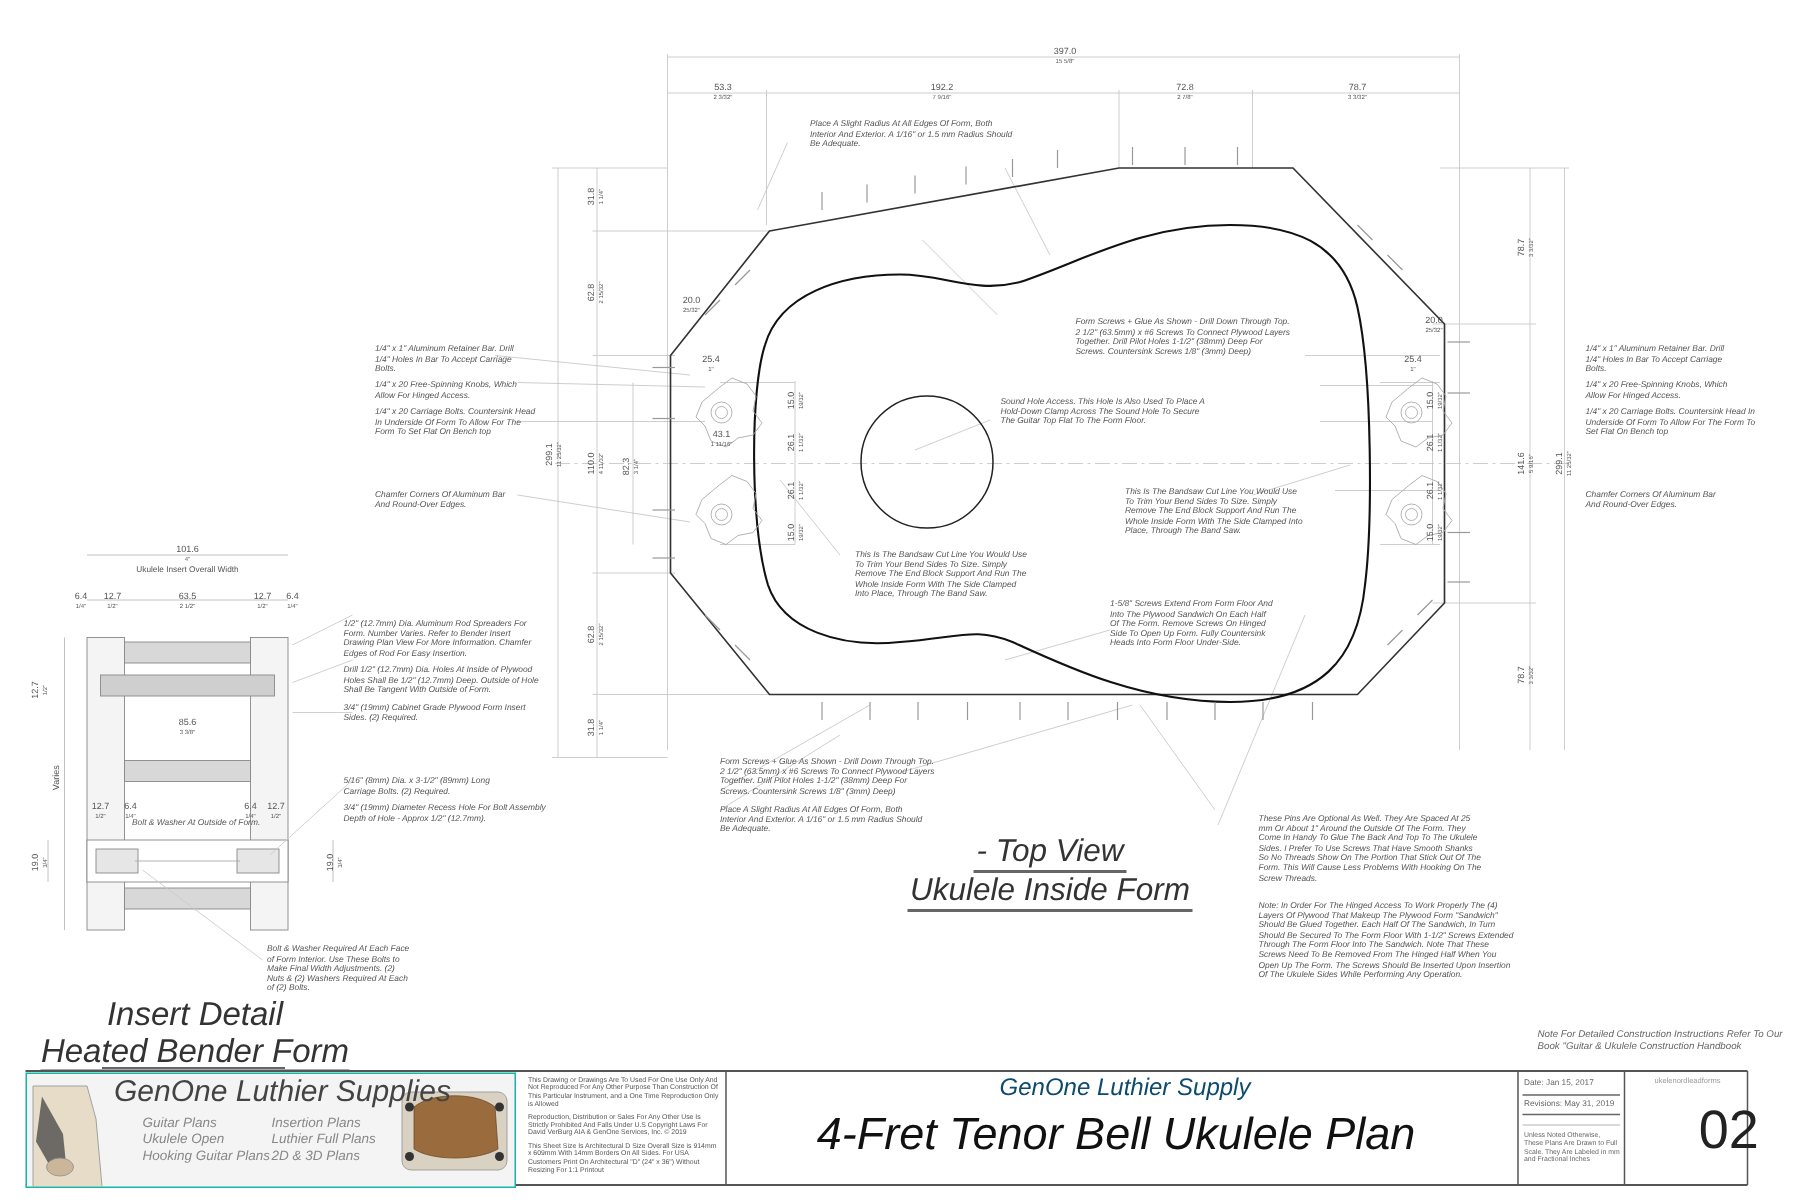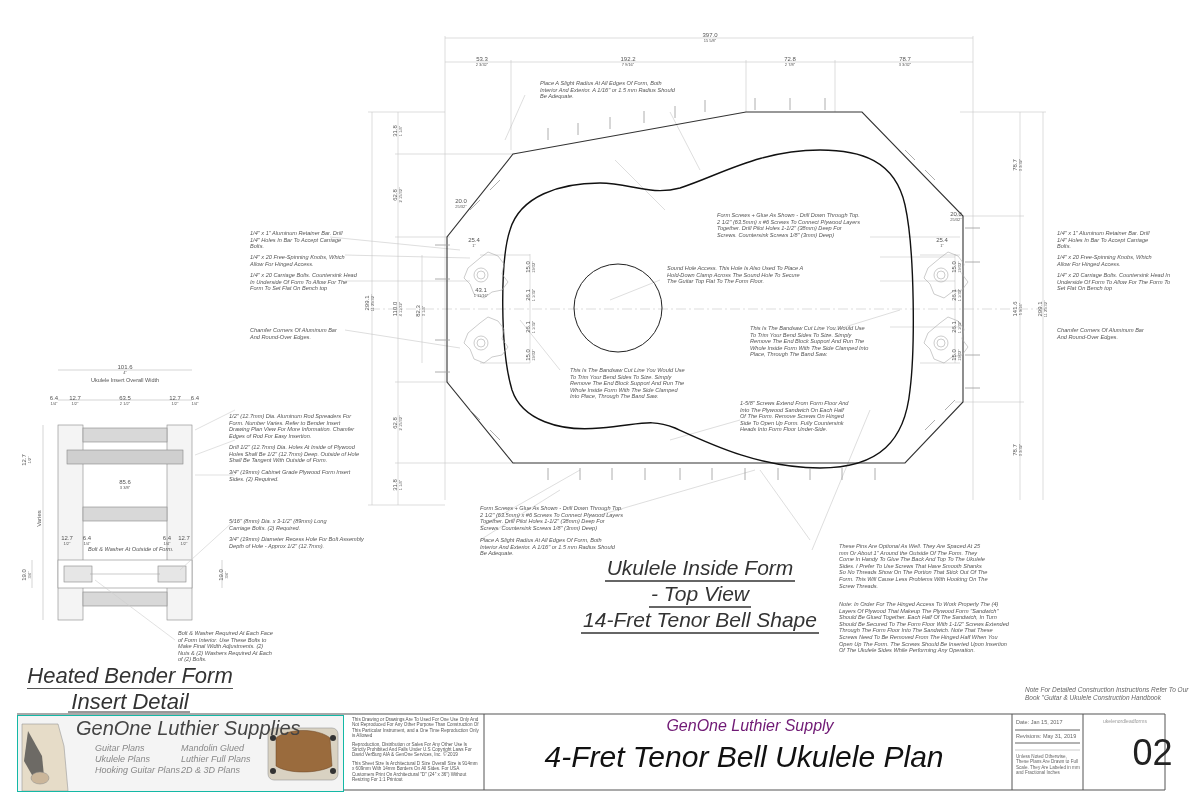--- a/index.html
+++ b/index.html
@@ -13,21 +13,21 @@
   .vdim .frac { font-size:4px; display:block; }
   .title-main { position:absolute; font-style:italic; font-size:21px; color:#333; text-align:center; line-height:24px; }
   .title-main span { display:inline-block; border-bottom:2px solid #666; padding:0 2px; }
   .detail-title { position:absolute; font-style:italic; font-size:22px; color:#333; text-align:center; line-height:25px; }
   .detail-title span { display:inline-block; }
   .tb-logo { position:absolute; left:17px; top:715px; width:325px; height:75px; border:1px solid #14b8a6; background:#f4f4f4; overflow:hidden; }
   .logo-name { position:absolute; left:58px; top:1px; font-style:italic; font-size:20px; color:#444; white-space:nowrap; }
   .logo-cat { position:absolute; font-style:italic; font-size:9px; color:#888; line-height:11px; }
   .legal { position:absolute; left:352px; top:717px; width:128px; font-size:4.6px; line-height:5.4px; color:#555; }
   .legal p { margin:0 0 3px 0; }
-  .tb-company { position:absolute; left:540px; top:717px; width:420px; text-align:center; font-style:italic; font-size:16px; color:#701a75; }
+  .tb-company { position:absolute; left:540px; top:717px; width:420px; text-align:center; font-style:italic; font-size:16px; color:#0c4a6e; }
   .tb-plan { position:absolute; left:484px; top:740px; width:520px; text-align:center; font-style:italic; font-size:30px; color:#111; }
   .tb-small { position:absolute; font-size:5.5px; color:#666; }
   .sheet-no { position:absolute; left:1115px; top:732px; width:75px; text-align:center; font-size:36px; color:#222; }
   .book-note { position:absolute; left:1025px; top:686px; width:175px; font-style:italic; font-size:6.5px; line-height:7.8px; color:#666; }
 </style>
 </head>
 <body>
 
 <svg class="drawing" width="1200" height="800" viewBox="0 0 1200 800">
   <g stroke="#c8c8c8" stroke-width="0.6" fill="none">
@@ -297,23 +297,22 @@
 <div class="note" style="left:250px;top:254px;width:95px;">1/4" x 20 Free-Spinning Knobs, Which Allow For Hinged Access.</div>
 <div class="note" style="left:250px;top:272px;width:110px;">1/4" x 20 Carriage Bolts. Countersink Head In Underside Of Form To Allow For The Form To Set Flat On Bench top</div>
 <div class="note" style="left:250px;top:327px;width:95px;">Chamfer Corners Of Aluminum Bar And Round-Over Edges.</div>
 
 <div class="note" style="left:1057px;top:230px;width:95px;">1/4" x 1" Aluminum Retainer Bar. Drill 1/4" Holes In Bar To Accept Carriage Bolts.</div>
 <div class="note" style="left:1057px;top:254px;width:95px;">1/4" x 20 Free-Spinning Knobs, Which Allow For Hinged Access.</div>
 <div class="note" style="left:1057px;top:272px;width:115px;">1/4" x 20 Carriage Bolts. Countersink Head In Underside Of Form To Allow For The Form To Set Flat On Bench top</div>
 <div class="note" style="left:1057px;top:327px;width:95px;">Chamfer Corners Of Aluminum Bar And Round-Over Edges.</div>
 
 <div class="title-main" style="left:560px;top:556px;width:280px;">
+  <div><span>- Top View</span></div>
   <div><span>Ukulele Inside Form</span></div>
-  <div><span>- Top View</span></div>
-  <div><span>14-Fret Tenor  Bell Shape</span></div>
 </div>
 
 <div class="dim" style="left:105px;top:364px;width:40px;">
   <span>101.6</span><span class="frac">4"</span>
 </div>
 <div class="dim" style="left:65px;top:377px;width:120px;font-style:normal;font-size:5.5px;">Ukulele Insert Overall Width</div>
 <div class="dim" style="left:45px;top:395px;width:18px;">
   <span>6.4</span><span class="frac">1/4"</span>
 </div>
 <div class="dim" style="left:66px;top:395px;width:18px;">
@@ -356,46 +355,46 @@
 
 <div class="note" style="left:229px;top:413px;width:130px;">1/2" (12.7mm) Dia. Aluminum Rod Spreaders For Form. Number Varies. Refer to Bender Insert Drawing Plan View For More Information. Chamfer Edges of Rod For Easy Insertion.</div>
 <div class="note" style="left:229px;top:444px;width:135px;">Drill 1/2" (12.7mm) Dia. Holes At Inside of Plywood Holes Shall Be 1/2" (12.7mm) Deep. Outside of Hole Shall Be Tangent With Outside of Form.</div>
 <div class="note" style="left:229px;top:469px;width:125px;">3/4" (19mm) Cabinet Grade Plywood Form Insert Sides. (2) Required.</div>
 <div class="note" style="left:229px;top:518px;width:120px;">5/16" (8mm) Dia. x 3-1/2" (89mm) Long Carriage Bolts. (2) Required.</div>
 <div class="note" style="left:229px;top:536px;width:135px;">3/4" (19mm) Diameter Recess Hole For Bolt Assembly Depth of Hole - Approx 1/2" (12.7mm).</div>
 <div class="note" style="left:88px;top:546px;width:100px;">Bolt &amp; Washer At Outside of Form.</div>
 <div class="note" style="left:178px;top:630px;width:95px;">Bolt &amp; Washer Required At Each Face of Form Interior. Use These Bolts to Make Final Width Adjustments. (2) Nuts &amp; (2) Washers Required At Each of (2) Bolts.</div>
 
 <div class="detail-title" style="left:15px;top:663px;width:230px;">
+  <div><span>Insert Detail</span></div>
   <div style="border-bottom:1.5px solid #555;display:inline-block;"><span>Heated Bender Form</span></div>
-  <div><span>Insert Detail</span></div>
 </div>
 
 <div class="book-note">Note For Detailed Construction Instructions Refer To Our Book "Guitar &amp; Ukulele Construction Handbook</div>
 
 <div class="tb-logo">
   <svg width="325" height="75" style="position:absolute;left:0;top:0;">
     <path d="M4,8 L40,8 L46,30 L50,75 L4,75 Z" fill="#e6dcc8" stroke="#999" stroke-width="0.6"></path>
     <path d="M10,15 L24,40 L26,60 L18,66 L6,45 Z" fill="#444" opacity="0.75"></path>
     <ellipse cx="22" cy="62" rx="9" ry="6" fill="#cbb69a" stroke="#888" stroke-width="0.5"></ellipse>
     <rect x="250" y="12" width="70" height="52" rx="6" fill="#d9d2c2" stroke="#999" stroke-width="0.6"></rect>
     <path d="M258,22 C270,12 300,12 312,22 L314,50 C300,58 270,58 258,50 Z" fill="#9a6b3d" stroke="#6b4524" stroke-width="0.5"></path>
     <circle cx="255" cy="22" r="3" fill="#333"></circle>
       <circle cx="315" cy="22" r="3" fill="#333"></circle>
     <circle cx="255" cy="55" r="3" fill="#333"></circle>
       <circle cx="315" cy="55" r="3" fill="#333"></circle>
   </svg>
   <div class="logo-name">GenOne Luthier Supplies</div>
   <div class="logo-cat" style="left:77px;top:27px;">
     <div>Guitar Plans</div>
-    <div>Ukulele Plans</div>
+    <div>Ukulele Open</div>
     <div>Hooking Guitar Plans</div>
   </div>
   <div class="logo-cat" style="left:163px;top:27px;">
-    <div>Mandolin Glued</div>
+    <div>Insertion Plans</div>
     <div>Luthier Full Plans</div>
     <div>2D &amp; 3D Plans</div>
   </div>
 </div>
 
 <div class="legal">
   <p>This Drawing or Drawings Are To Used For One Use Only And Not Reproduced For Any Other Purpose Than Construction Of This Particular Instrument, and a One Time Reproduction Only is Allowed</p>
   <p>Reproduction, Distribution or Sales For Any Other Use Is Strictly Prohibited And Falls Under U.S Copyright Laws For David VerBurg AIA &amp; GenOne Services, Inc. © 2019</p>
   <p>This Sheet Size Is Architectural D Size Overall Size is 914mm x 609mm With 14mm Borders On All Sides. For USA Customers Print On Architectural "D" (24" x 36") Without Resizing For 1:1 Printout</p>
 </div>

